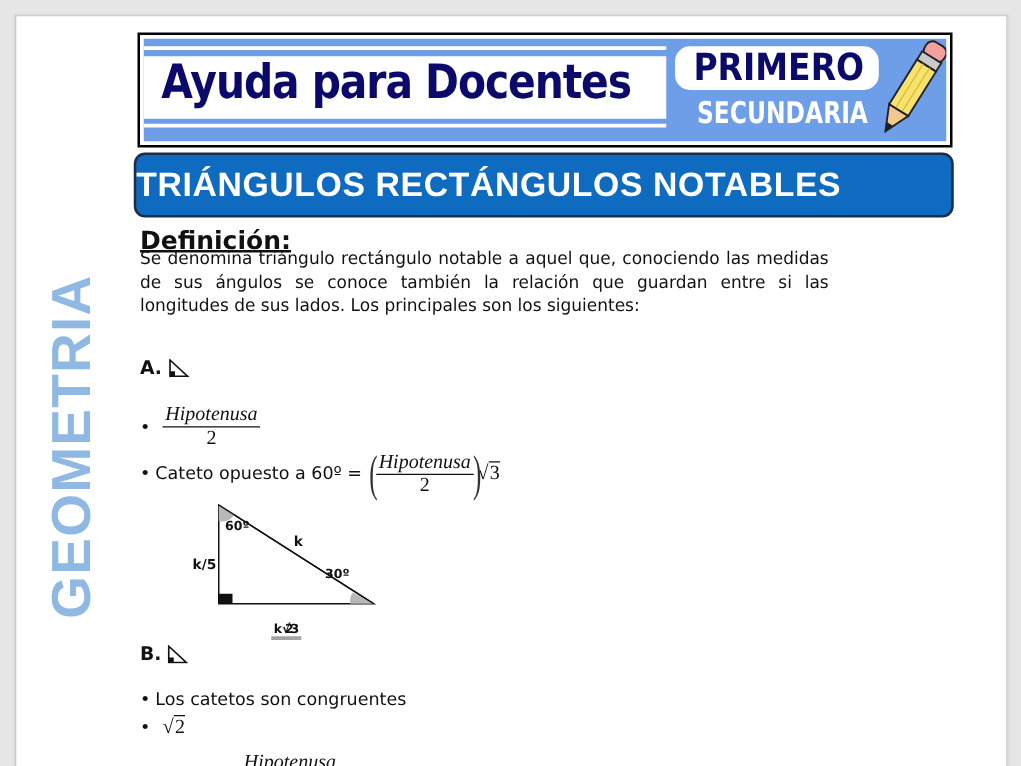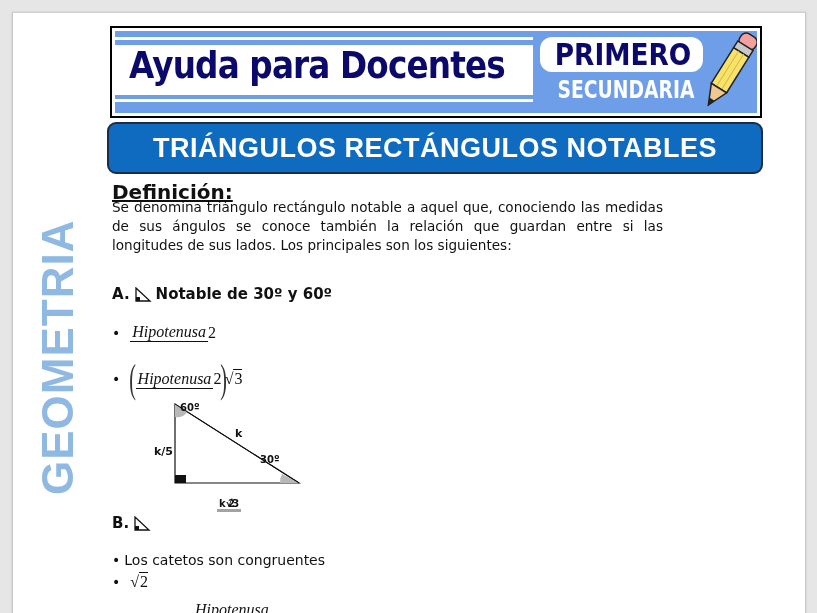--- a/index.html
+++ b/index.html
@@ -61,21 +61,21 @@
   }
   .pencil-icon { position: absolute; left: 586px; top: 0px; width: 56px; height: 82px; }
 
   
   .title-bar {
     position: absolute; left: 107px; top: 122px;
     width: 652px; height: 48px;
     background: #0f6bbf;
     border: 2px solid #1b2d4a;
     border-radius: 9px;
-    display: flex; align-items: center; justify-content: center;
+    display: flex; align-items: center; justify-content: flex-start;
   }
   .title-text {
     font-family: "Liberation Sans", sans-serif;
     font-weight: bold; font-size: 27px; color: #ffffff;
     letter-spacing: 0.5px; white-space: nowrap;
   }
 
   
   .side-label {
     position: absolute; left: 36px; top: 495px;
@@ -103,21 +103,21 @@
     position: absolute; left: 0; font-weight: bold; font-size: 15px;
     white-space: nowrap; display: flex; align-items: center;
   }
   .tri-glyph { display: inline-block; width: 18px; height: 15px; margin: 0 4px 0 4px; }
   .bullet {
     position: absolute; left: 0; font-size: 14px; white-space: nowrap;
     display: flex; align-items: center;
   }
   .dot { font-size: 14px; margin-right: 4px; }
   .frac {
-    display: inline-flex; flex-direction: row; align-items: center;
+    display: inline-flex; flex-direction: column; align-items: center;
     font-family: "Liberation Serif", serif; font-size: 16px; margin-left: 6px;
   }
   .frac .num { font-style: italic; padding: 0 2px; border-bottom: 1px solid #111; line-height: 18px; }
   .frac .den { line-height: 18px; }
   .paren { font-family: "Liberation Serif", serif; font-size: 40px; font-weight: 100; color: #333; line-height: 40px; transform: scaleX(0.5); display: inline-block; }
   .sqrt { font-family: "Liberation Serif", serif; font-size: 16px; }
   .sqrt .rad { border-top: 1px solid #111; padding-left: 1px; }
 
   .diagram { position: absolute; left: 140px; top: 390px; width: 170px; height: 125px; }
   .dlabel { position: absolute; font-family: "DejaVu Sans", sans-serif; font-weight: bold; font-size: 10px; color: #111; white-space: nowrap; }
@@ -159,52 +159,52 @@
 <div class="content">
   <div class="heading-def">Definición:</div>
   <div class="para">Se denomina triángulo rectángulo notable a aquel que, conociendo las medidas de sus ángulos se conoce también la relación que guardan entre si las longitudes de sus lados. Los principales son los siguientes:</div>
 
   <div class="sec-head" style="top:105px">
     <span>A.</span>
     <svg class="tri-glyph" viewBox="0 0 18 15">
       <polygon points="2,1 2,14 16,14" fill="none" stroke="#111" stroke-width="1.3"></polygon>
       <rect x="2" y="10" width="4" height="4" fill="#111"></rect>
     </svg>
-    <span>Notable de 30º y 60º</span>
   </div>
 
   <div class="bullet" style="top:143px">
     <span class="dot">•</span>
     <span class="frac">
       <span class="num">Hipotenusa</span>
       <span class="den">2</span>
     </span>
   </div>
 
   <div class="bullet" style="top:179px">
     <span class="dot">•</span>
+    <span>Cateto opuesto a 60º =</span>
     <span class="paren" style="margin-left:2px">(</span>
     <span class="frac" style="margin-left:-4px">
       <span class="num">Hipotenusa</span>
       <span class="den">2</span>
     </span>
     <span class="paren" style="margin-left:-4px">)</span>
     <span class="sqrt" style="margin-left:-6px">√<span class="rad">3</span></span>
   </div>
 </div>
 
 <div class="diagram">
   <svg width="170" height="125" viewBox="0 0 170 125">
     <polygon points="35,14 35,93 159,93" fill="none" stroke="#111" stroke-width="1.2"></polygon>
     <path d="M35,14 L35,27 A12,12 0 0 0 48,21 Z" fill="#b8b8b8"></path>
     <path d="M159,93 L140,93 A16,16 0 0 1 142,84 Z" fill="#b8b8b8"></path>
     <rect x="35" y="85" width="11" height="8" fill="#111"></rect>
     <line x1="35" y1="14" x2="159" y2="93" stroke="#111" stroke-width="1"></line>
   </svg>
-  <span class="dlabel" style="left:40px;top:12px">60º</span>
+  <span class="dlabel" style="left:40px;top:26px">60º</span>
   <span class="dlabel" style="left:120px;top:64px">30º</span>
   <span class="dlabel" style="left:95px;top:37px;font-size:11px">k</span>
   <span class="dlabel" style="left:14px;top:55px;font-size:11px">k/5</span>
   <span class="dlabel" style="left:77px;top:108px;border-bottom:3px solid #a3a3a3;padding:0 2px">k√3</span>
   <span class="dlabel" style="left:88px;top:108px">2</span>
 </div>
 
 <div class="content" style="top:180px">
 
   <div class="sec-head" style="top:334px">

